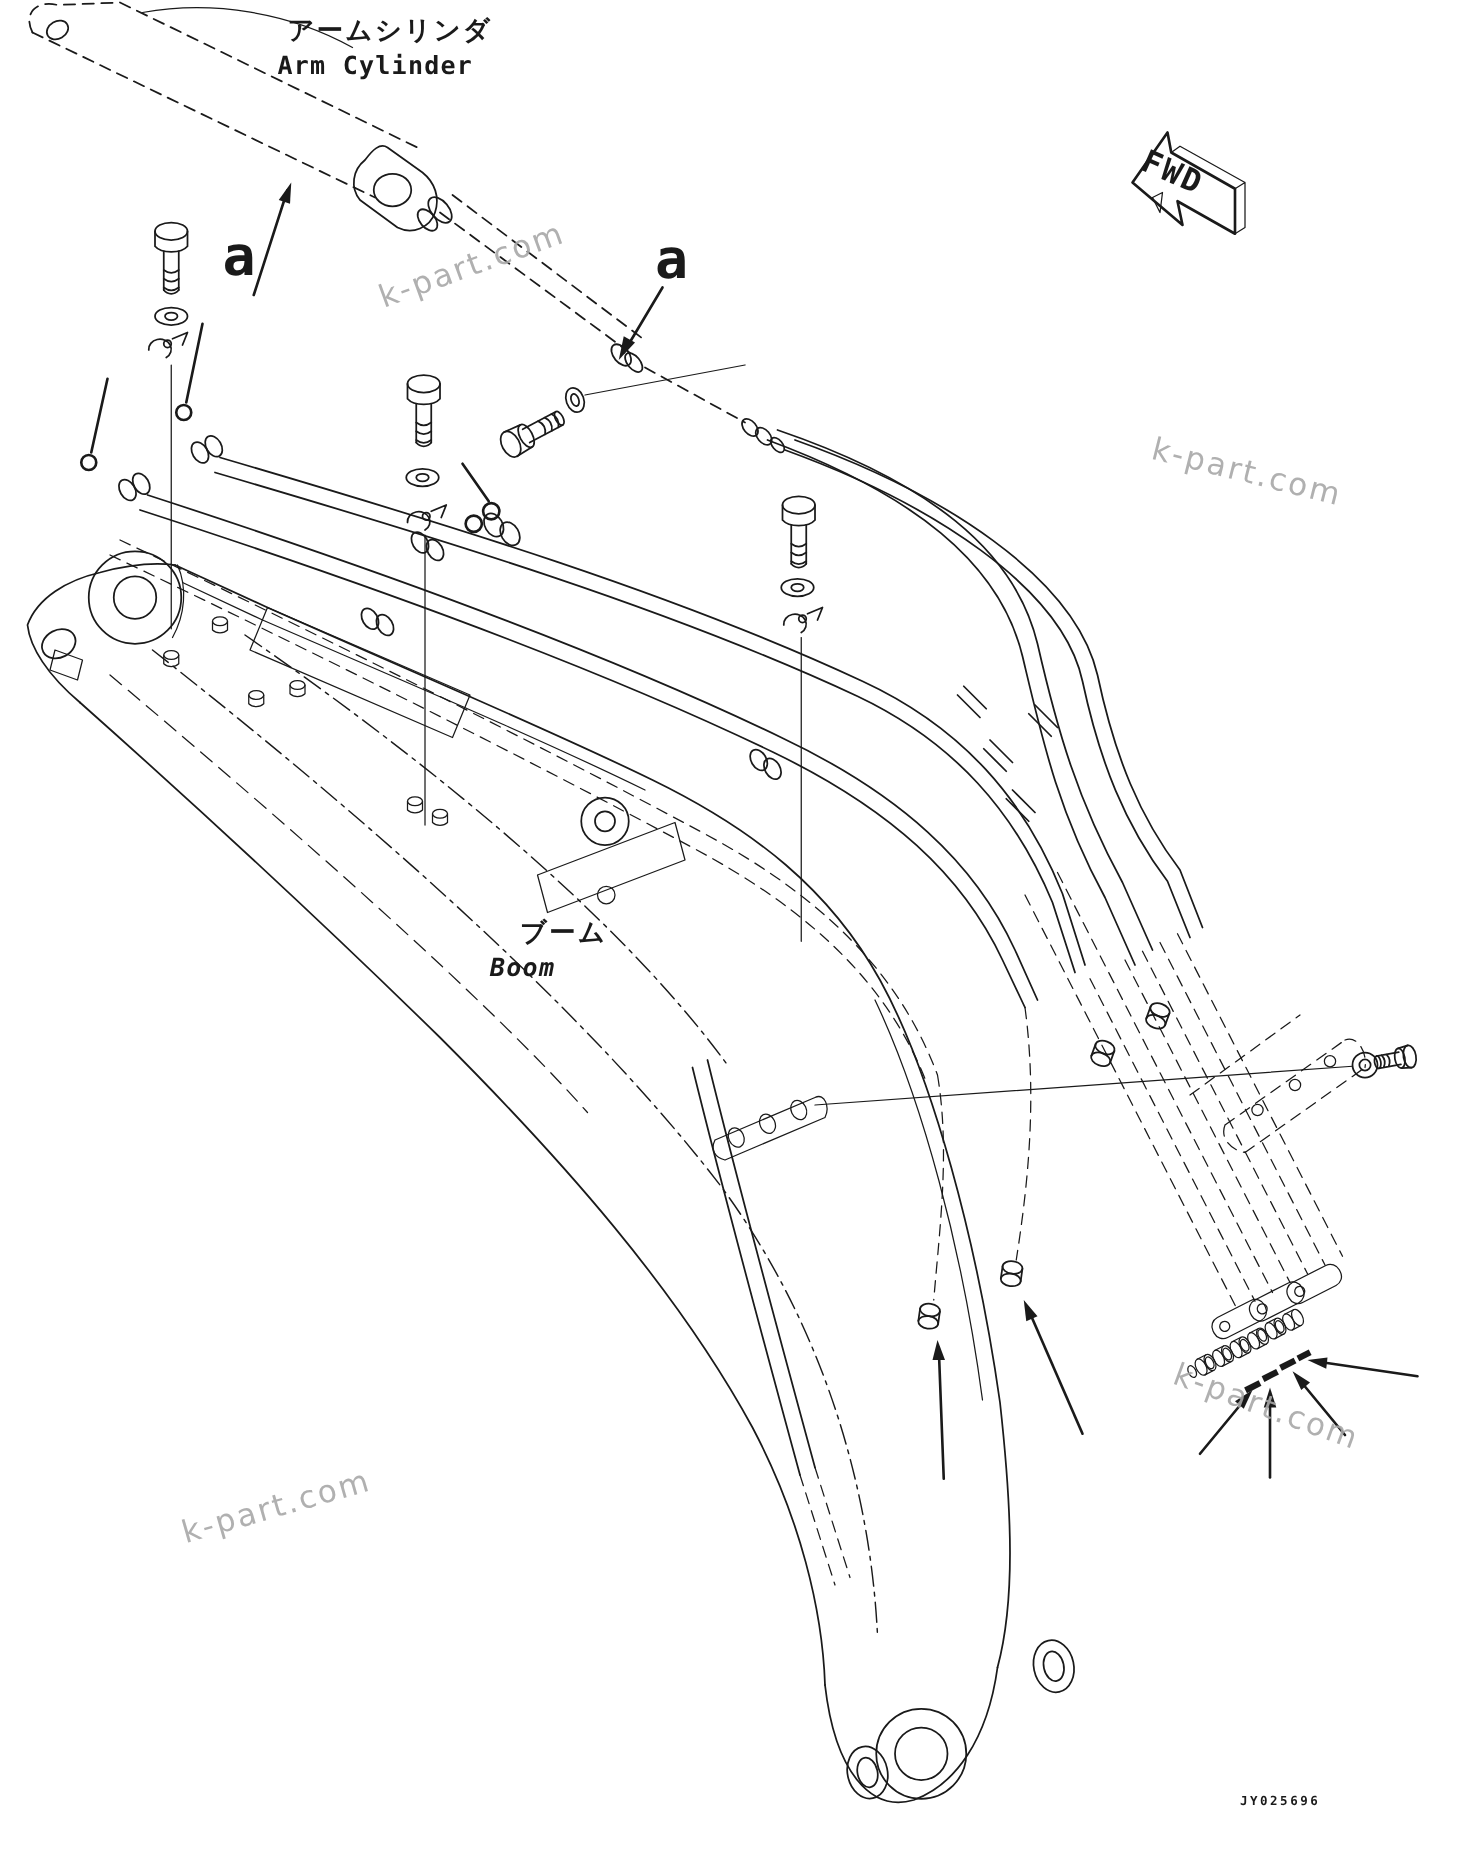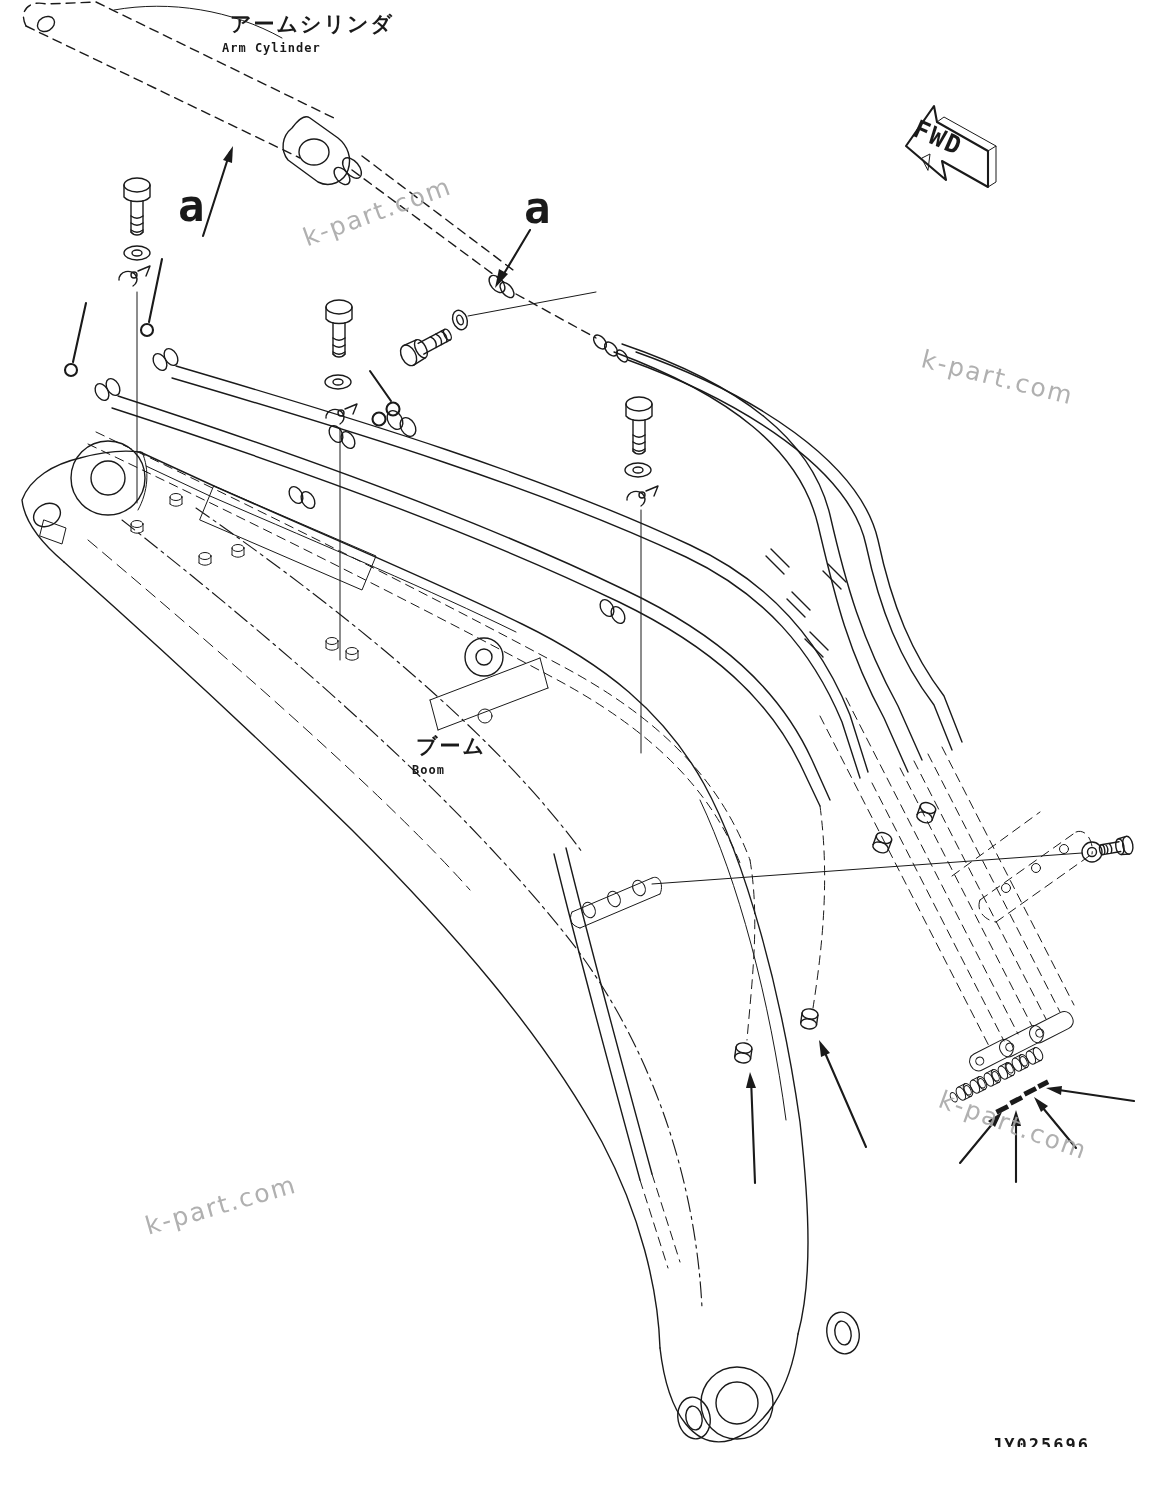--- a/index.html
+++ b/index.html
@@ -2,24 +2,24 @@
 <html style="--line: #1a1a1a; --wm: #a8a8a8; --bg: #ffffff;"><head>
 <meta charset="utf-8">
 <style>
   :root { --line:#1a1a1a; --wm:#a8a8a8; --bg:#ffffff; }
   html,body{margin:0;padding:0;background:#fff;}
   .stage{position:relative;width:1168px;height:1447px;background:var(--bg);overflow:hidden;
          font-family:"DejaVu Sans Mono", monospace;}
   .stage svg{position:absolute;left:0;top:0;}
   .lbl{position:absolute;color:var(--line);font-weight:bold;white-space:nowrap;line-height:1;}
   .jp{font-size:21px;letter-spacing:2px;}
-  .en{font-size:12px;letter-spacing:1px;}
+  .en{font-size:20px;letter-spacing:1px;}
   .callout-a{font-size:44px;font-weight:bold;}
   .fwd{font-size:25px;transform:rotate(24deg);transform-origin:left top;letter-spacing:2px;}
-  .dwgno{font-size:17px;letter-spacing:2px;}
+  .dwgno{font-size:10px;letter-spacing:2px;}
   .wm{position:absolute;color:var(--wm);font-family:"DejaVu Sans", sans-serif;font-size:25px;
       letter-spacing:2px;white-space:nowrap;transform-origin:left center;opacity:.9;}
   .s{stroke:var(--line);fill:none;stroke-width:1.4;stroke-linecap:round;stroke-linejoin:round;}
   .thin{stroke-width:1;}
   .s2{stroke-width:2.1;}
   .dash{stroke-dasharray:9 6;}
   .dsh2{stroke-dasharray:12 7;}
   .dd{stroke-dasharray:16 5 3 5;stroke-width:1.15;}
   .fill{fill:var(--line);stroke:none;}
 </style>
@@ -318,21 +318,21 @@
 
   <div class="lbl jp" style="left:230px;top:14px;">アームシリンダ</div>
   <div class="lbl en" style="left:222px;top:42px;">Arm Cylinder</div>
 
   <div class="lbl callout-a" style="left:178px;top:184px;">a</div>
   <div class="lbl callout-a" style="left:524px;top:186px;">a</div>
 
   <div class="lbl fwd" style="left:920px;top:116px;">FWD</div>
 
   <div class="lbl jp" style="left:416px;top:736px;">ブーム</div>
-  <div class="lbl en" style="left:412px;top:764px;">Boom</div>
+  <div class="lbl en" style="left:392px;top:764px;font-style:italic;">Boom</div>
 
   <div class="lbl dwgno" style="left:992px;top:1437px;">JY025696</div>
 
   <div class="wm" style="left:304px;top:224px;transform:rotate(-20deg);">k-part.com</div>
   <div class="wm" style="left:922px;top:344px;transform:rotate(14deg);">k-part.com</div>
   <div class="wm" style="left:940px;top:1084px;transform:rotate(20deg);">k-part.com</div>
   <div class="wm" style="left:146px;top:1212px;transform:rotate(-16deg);">k-part.com</div>
 
 </div>
 

